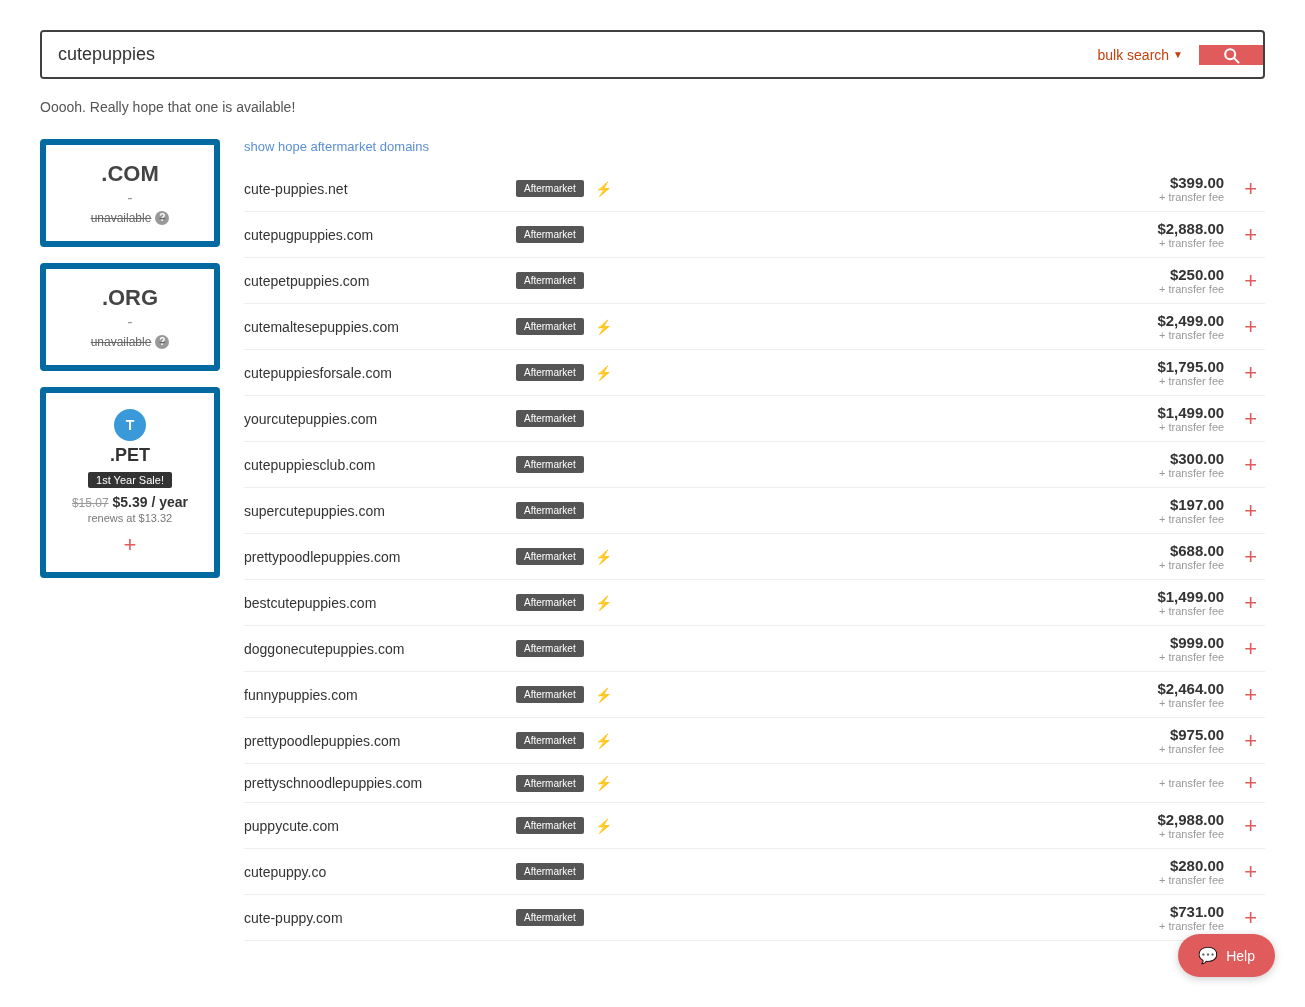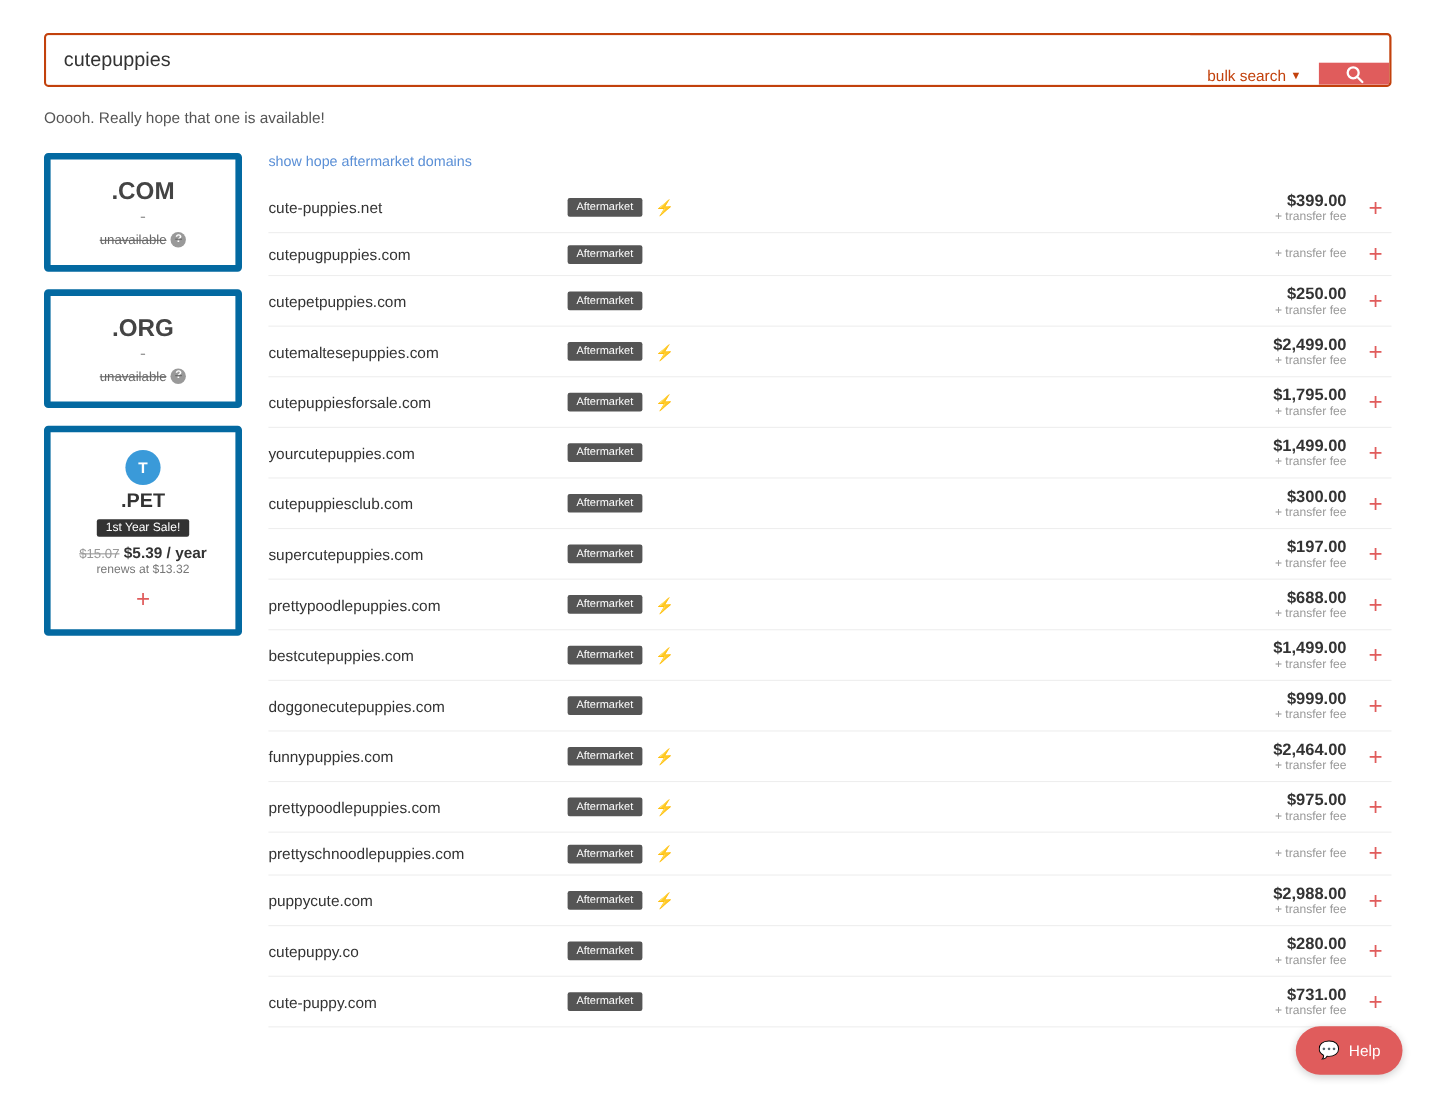--- a/index.html
+++ b/index.html
@@ -3,22 +3,22 @@
   <meta charset="utf-8">
   <style>
     * { box-sizing: border-box; margin: 0; padding: 0; }
     body { font-family: Arial, Helvetica, sans-serif; background: #fff; color: #333; font-size: 14px; }
 
     .page-wrapper { padding: 30px 40px; max-width: 1305px; margin: 0 auto; }
 
     
     .search-bar-container {
       display: flex;
-      align-items: flex-end;
-      border: 2px solid #c2410c;
+      align-items: center;
+      border: 2px solid #404040;
       border-radius: 4px;
       margin-bottom: 20px;
       overflow: hidden;
     }
     .search-input {
       flex: 1;
       padding: 12px 16px;
       font-size: 18px;
       border: none;
       outline: none;
@@ -302,20 +302,21 @@
       <span class="price-main">$399.00</span>
       <span class="price-sub">+ transfer fee</span>
     </div>
     <button class="add-btn">+</button>
   </div>
           <div class="domain-row">
     <span class="domain-name">cutepugpuppies.com</span>
     <span class="aftermarket-badge">Aftermarket</span>
     <span class="lightning-icon"></span>
     <div class="domain-price">
+      <span class="price-main">$2,888.00</span>
       <span class="price-sub">+ transfer fee</span>
     </div>
     <button class="add-btn">+</button>
   </div>
           <div class="domain-row">
     <span class="domain-name">cutepetpuppies.com</span>
     <span class="aftermarket-badge">Aftermarket</span>
     <span class="lightning-icon"></span>
     <div class="domain-price">
       <span class="price-main">$250.00</span>

